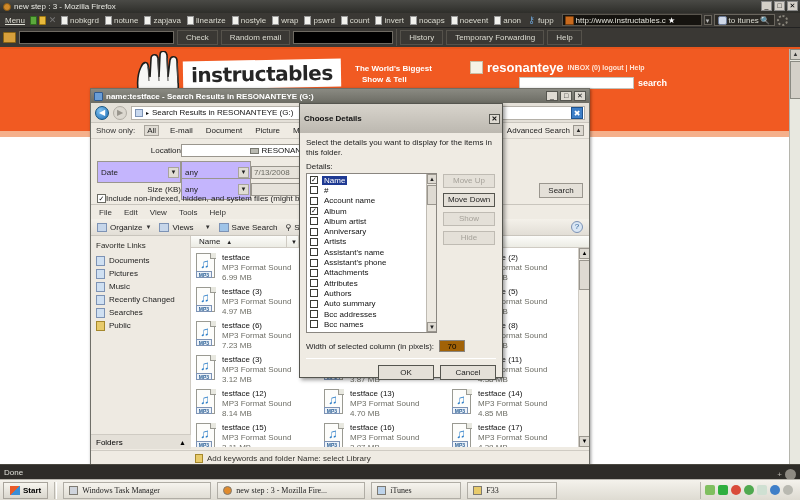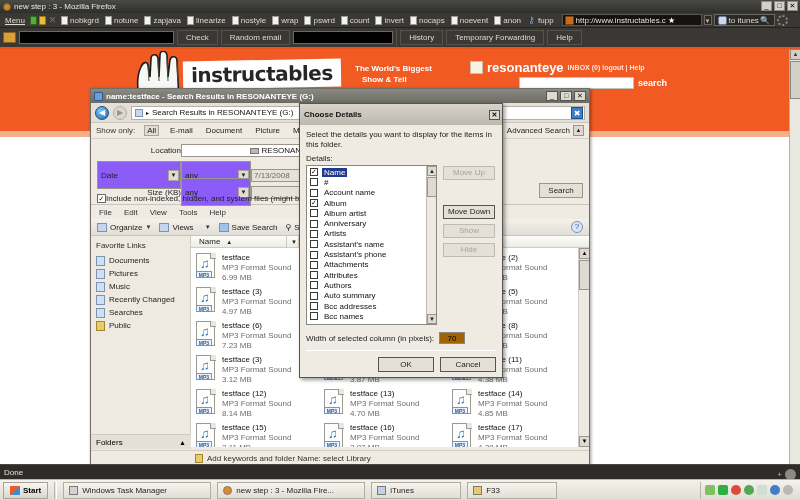--- a/index.html
+++ b/index.html
@@ -119,21 +119,21 @@
   .exp-filterbar { height:16px; background:#efebe3; display:flex; align-items:center; gap:9px; padding:0 5px; font-size:8px; color:#222; border-bottom:1px solid #d5d1c9;}
   .filter-lbl { color:#333; }
   .filter-item { padding:0 2px; }
   .filter-item.active { border:1px solid #a8a49c; background:#e0dcd4; }
   .adv-search { margin-left:auto; display:flex; align-items:center; gap:3px; }
   .adv-btn { width:11px;height:11px;background:#ddd9d1;border:1px solid #9a968e; font-size:6px;line-height:9px;text-align:center;}
 
   .exp-advpanel { height:66px; background:#efebe3; border-bottom:1px solid #c9c5bd; position:relative; font-size:8px; color:#222;}
   .row { position:absolute; display:flex; align-items:center; }
   .adv-lbl { text-align:right; }
-  .combo { height:28px; background:#8b5cf6; border:1px solid #9a968e; display:flex; align-items:center; justify-content:space-between; padding:0 1px 0 3px; font-size:8px;}
+  .combo { height:22px; background:#c4b5fd; border:1px solid #9a968e; display:flex; align-items:center; justify-content:space-between; padding:0 1px 0 3px; font-size:8px;}
   .combo .arw { width:11px;height:11px;background:#e0dcd4;border:1px solid #a8a49c; font-size:6px;text-align:center;line-height:9px;}
   .txtfield { height:13px; background:#fff; border:1px solid #9a968e; font-size:8px; padding:0 2px; line-height:12px; color:#6a6a62;justify-content:flex-end;}
   .txtfield.gray { background:#e6e2da; }
   .chk { width:9px;height:9px;background:#fff;border:1px solid #6a6a62; display:inline-flex; align-items:center; justify-content:center; font-size:7px; line-height:7px; color:#111; flex:none;}
   .exp-searchbtn { position:absolute; right:6px; top:44px; width:44px;height:15px;background:#e4e0d8;border:1px solid #9a968e; font-size:8px; text-align:center; line-height:13px;}
 
   .exp-menubar { height:14px; background:#efebe3; display:flex; align-items:center; gap:12px; padding:0 8px; font-size:8px; color:#333;}
   .exp-cmdbar { height:17px; background:linear-gradient(to bottom,#f4f1ea,#e2ded6); display:flex; align-items:center; gap:8px; padding:0 6px; font-size:8px; color:#222; border-bottom:1px solid #c9c5bd;}
   .cmd { display:flex; align-items:center; gap:3px; white-space:nowrap;}
   .cmd-ico { width:10px;height:9px;background:#c6d6ea;border:1px solid #7d93b5; flex:none;}
@@ -173,21 +173,21 @@
 
   .exp-status { position:absolute; left:0; bottom:0; width:498px; height:15px; background:#efebe3; border-top:1px solid #cfcbc3;
                 display:flex; align-items:center; gap:4px; padding-left:104px; font-size:8px; color:#33312c;}
   .st-ico { width:8px;height:9px;background:#e8cb6b;border:1px solid #a5882c;}
 
   
   .cd {
     position:absolute; left:298px; top:102px; width:204px; height:275px;
     background:#efebe3; border:1px solid #55554f; box-shadow:2px 2px 4px rgba(0,0,0,0.4);
   }
-  .cd-title { height:21px; background:linear-gradient(to bottom,#d8d4cc,#bcb8b0); display:flex; align-items:center;
+  .cd-title { height:29px; background:linear-gradient(to bottom,#d8d4cc,#bcb8b0); display:flex; align-items:center;
               padding:0 2px 0 4px; font-size:8px; font-weight:bold; color:#111;}
   .cd-close { margin-left:auto; width:11px;height:10px;background:#dedad2;border:1px solid #55554f;
               font-size:7px;line-height:8px;text-align:center;}
   .cd-body { padding:5px 6px; font-size:8px; color:#222; }
   .cd-intro { line-height:10px; margin-bottom:4px; }
   .cd-listlbl { margin-bottom:2px; }
   .cd-flex { display:flex; gap:6px; }
   .cd-list { width:131px; height:160px; background:#fff; border:1px solid #8a8680; position:relative; overflow:hidden;}
   .cd-rows { padding:1px 0 0 2px; }
   .cd-row { display:flex; align-items:center; gap:4px; height:10.3px; font-size:8px; color:#111; padding-left:1px;}
@@ -195,40 +195,40 @@
   .cd-row.sel .lbl { background:#1f3a93; color:#fff; }
   .cd-cbx { width:8px;height:8px;background:#fff;border:1px solid #3a3a34; display:flex;align-items:center;justify-content:center;
             font-size:7px; line-height:6px; color:#111; flex:none;}
   .cd-sb { position:absolute; right:0; top:0; width:10px; bottom:0; background:#eeeae2; border-left:1px solid #bfbbb3;}
   .cdsb-btn { width:10px;height:10px;background:#dedad2;border:1px solid #9a968e; font-size:6px;text-align:center;line-height:8px;}
   .cdsb-btn.bot{ position:absolute;bottom:0;left:0;}
   .cdsb-thumb{ position:absolute; top:11px;left:0;width:10px;height:20px;background:#dedad2;border:1px solid #9a968e;}
   .cd-btns { display:flex; flex-direction:column; gap:5px; width:52px; padding-top:1px;}
   .cd-btn { height:14px; background:#e4e0d8; border:1px solid #9a968e; font-size:8px; text-align:center; line-height:12px; color:#222;}
   .cd-btn.dis { color:#a6a29a; border-color:#bfbbb3; }
-  .cd-btn.strong { border:1px solid #55554f;margin-top:20px; }
+  .cd-btn.strong { border:1px solid #55554f; }
   .cd-width { display:flex; align-items:center; gap:5px; margin-top:7px; font-size:8px;}
   .cd-width input { width:26px; height:12px; background:#a16207; border:1px solid #8a8680; font-size:8px; text-align:center;}
   .cd-sep { height:1px; background:#cfcbc3; border-bottom:1px solid #fff; margin:6px 0 0; }
   .cd-ok { display:flex; gap:6px; justify-content:flex-end; margin-top:6px;}
   .cd-okbtn { width:56px; height:15px; background:#e4e0d8; border:1px solid #55554f; font-size:8px; text-align:center; line-height:13px;}
 
   
   .ff-status { position:absolute; left:0; top:464px; width:800px; height:15px; background:#2e2c28;
                color:#e0e0d8; font-size:8px; line-height:15px; padding-left:4px; border-top:1px solid #4a4840;}
   .ff-status-right { position:absolute; right:4px; top:2px; display:flex; align-items:center; gap:3px;}
   .taskbar { position:absolute; left:0; top:479px; width:800px; height:21px;
              background:linear-gradient(to bottom,#f4f2ec,#dedbd2); border-top:1px solid #b9b6ae;
              display:flex; align-items:center; gap:6px; padding:0 3px;}
   .start { display:flex; align-items:center; gap:3px; height:17px; padding:0 6px;
            background:linear-gradient(to bottom,#f8f6f0,#d9d6cd); border:1px solid #a8a49c; font-size:8px; font-weight:bold;}
   .start-flag { width:10px;height:9px;background:linear-gradient(135deg,#e85b2a 50%,#3b8ed6 50%); }
   .tb-sep2 { width:3px; height:17px; border-left:1px solid #b9b6ae; border-right:1px solid #fff;}
   .task { display:flex; align-items:center; gap:4px; height:17px; width:148px; padding:0 5px;
-          background:linear-gradient(to bottom,#f6f4ee,#e0ddd4); border:1px solid #b0ada5; font-size:8px; color:#222; white-space:nowrap; overflow:hidden;}
+          background:linear-gradient(to bottom,#f6f4ee,#e0ddd4); border:1px solid #b0ada5; font-size:8px; color:#222; white-space:nowrap; overflow:hidden;font-family:Liberation Serif, serif;}
   .task.active { background:linear-gradient(to bottom,#e6e3da,#d2cfc6); border-color:#8e8b83; font-weight:bold;}
   .task-ico { width:9px;height:9px;flex:none; border:1px solid #7d7a72;}
   .tray { margin-left:auto; display:flex; align-items:center; gap:3px; padding:0 4px; height:17px;
           border-left:1px solid #b9b6ae;}
   .tray-ico { width:10px;height:10px;border-radius:2px; }
 </style>
 </head>
 <body>
 
 <div id="screen">

